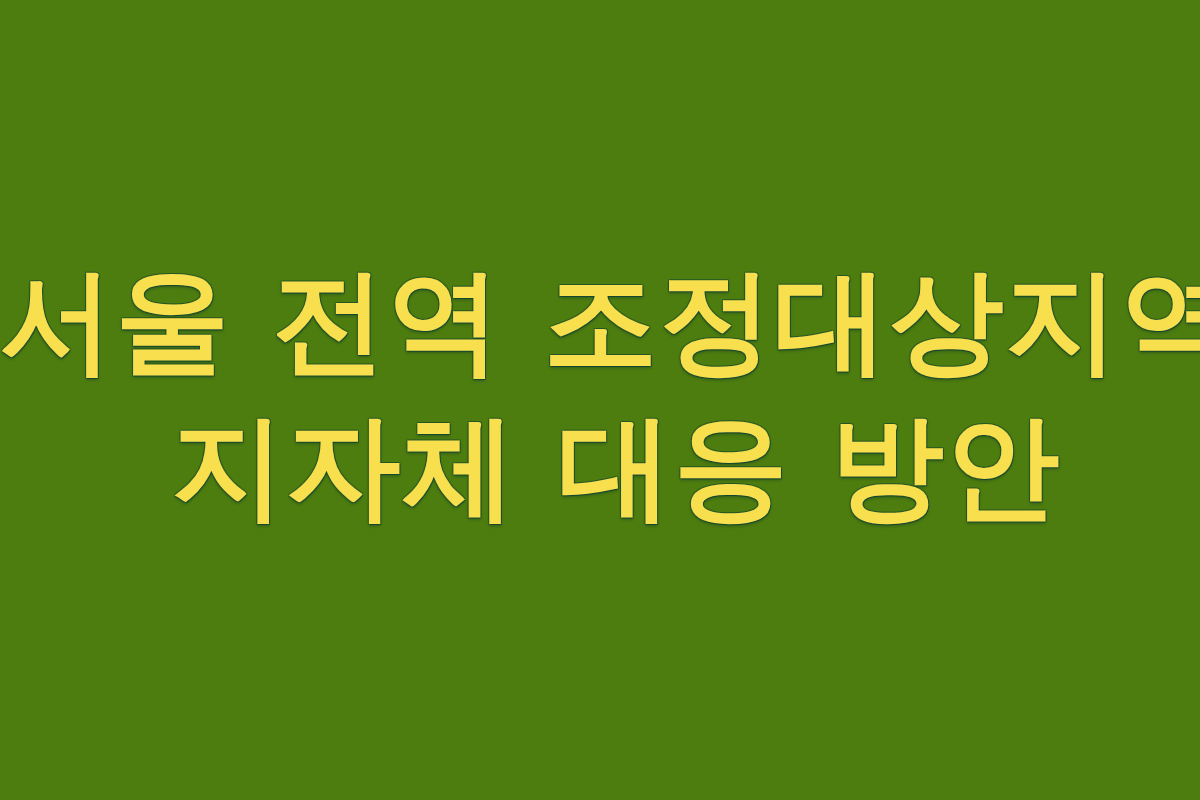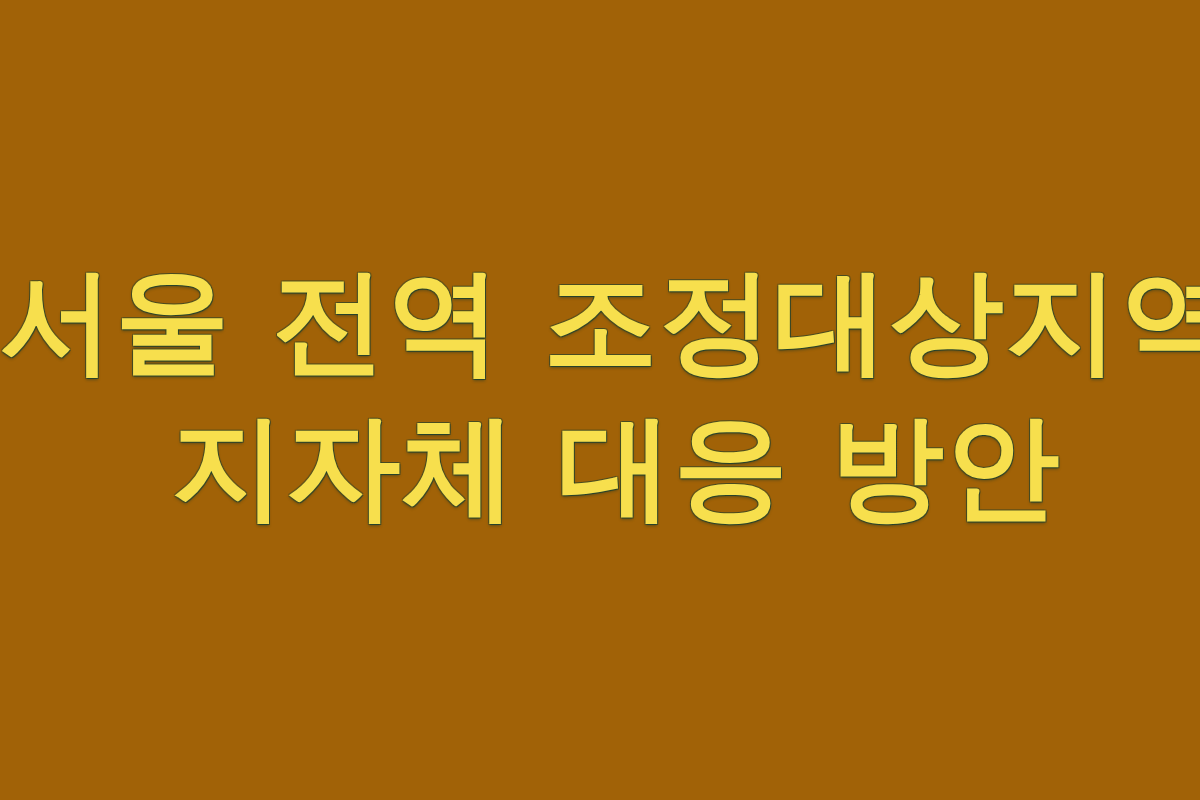--- a/index.html
+++ b/index.html
@@ -61,21 +61,21 @@
   }
 
   .headline-line.line-2 {
     font-size: 114px;
     padding-left: 16px;
   }
 </style>
 </head>
 <body>
 
-<div id="banner" style="background: #a16207;">
+<div id="banner" style="background: #4d7c0f;">
 
   <div id="headline-block">
 
     <span class="headline-line line-1" style="color: rgb(247, 223, 77);">서울 전역 조정대상지역</span>
 
     <span class="headline-line line-2" style="color: rgb(247, 223, 77);">지자체 대응 방안</span>
 
   </div>
 
 </div>

